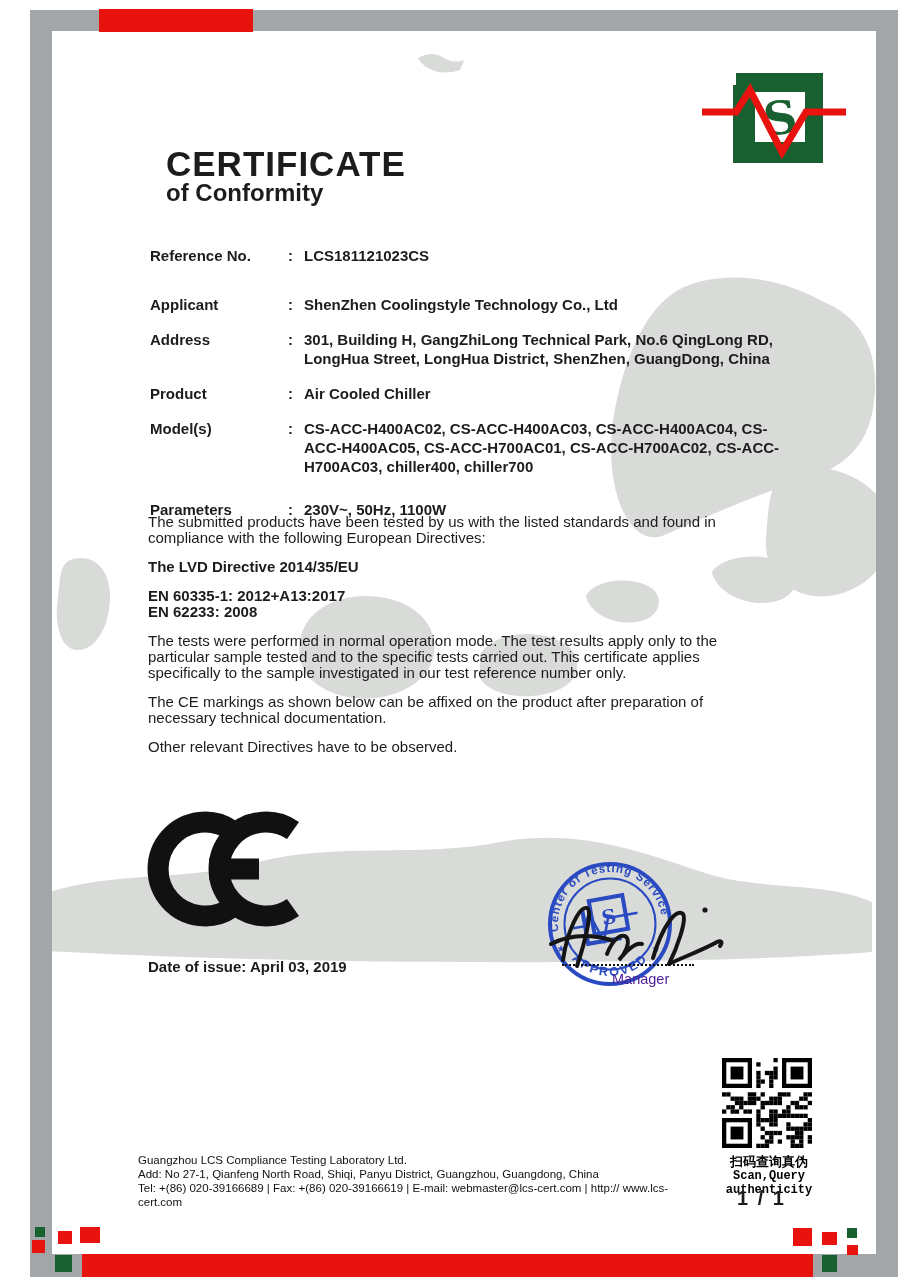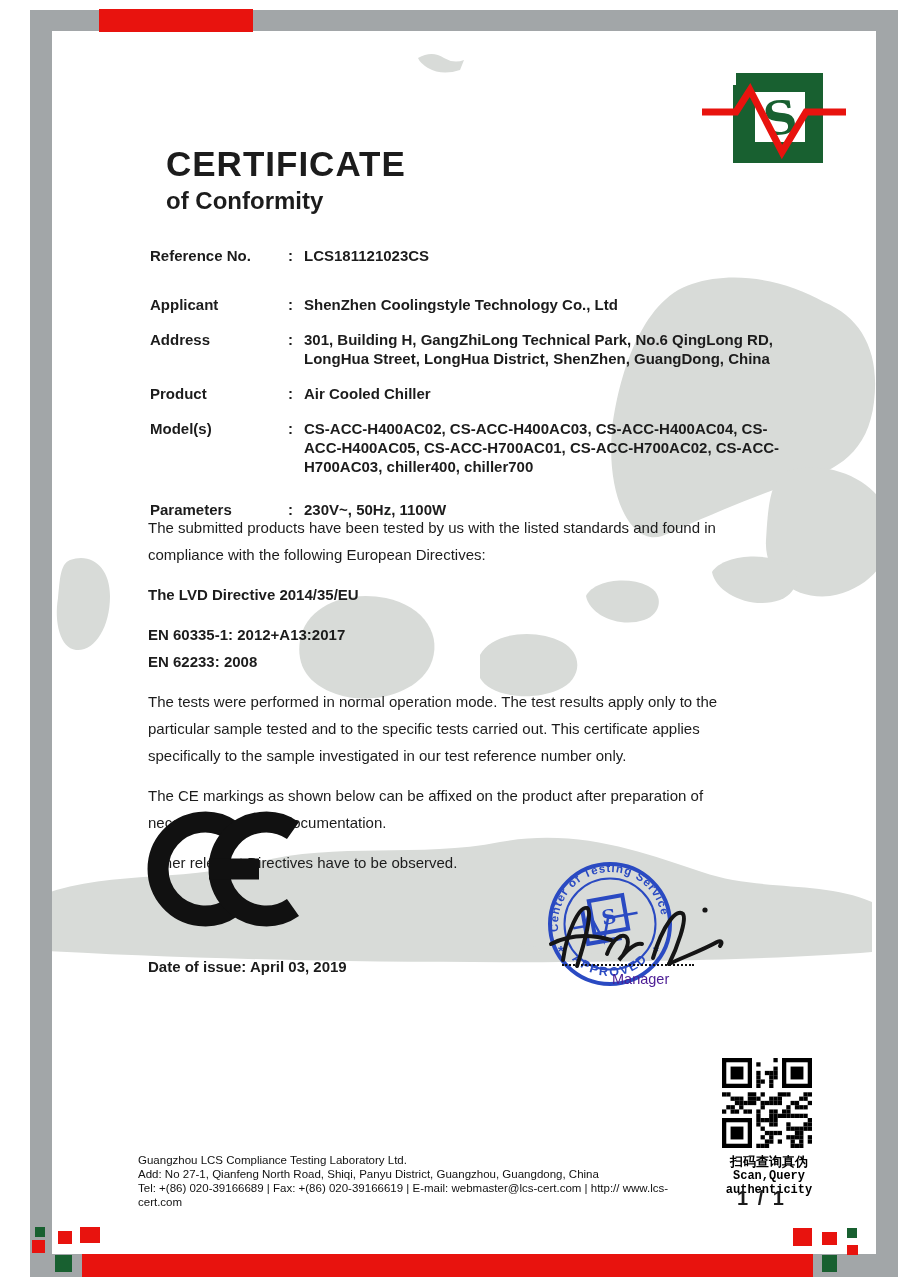--- a/index.html
+++ b/index.html
@@ -10,34 +10,34 @@
   
   .map{position:absolute;left:0;top:0;width:904px;height:1280px;}
 
   
   .bar{position:absolute;background:#a2a6a8;}
   .red{background:#e8130e;}
   .greenC{background:#186030;}
 
   
   .title1{font-size:35px;font-weight:bold;letter-spacing:1px;line-height:1;}
-  .title2{font-size:24px;font-weight:bold;margin-top:8px;line-height:1;}
+  .title2{font-size:24px;font-weight:bold;line-height:1;}
 
   
   .fields{width:640px;font-size:15px;font-weight:bold;}
   .row{display:flex;line-height:19px;margin-bottom:16px;}
   .row .lbl{width:138px;flex:0 0 138px;}
   .row .colon{width:16px;flex:0 0 16px;}
   .row .val{width:478px;}
   .row.r-ref{margin-bottom:30px;}
   .row.r-models{margin-bottom:24px;}
   .row.r-params{margin-bottom:0;}
 
   
-  .paras{width:592px;font-size:15px;line-height:27px;}
+  .paras{width:592px;font-size:15px;line-height:16px;}
   .paras p{margin:0 0 13px 0;}
   .paras p.b{font-weight:bold;}
   .std{margin:0;font-weight:bold;}
 
   .date{font-size:15px;font-weight:bold;}
 
   .dotline{position:absolute;left:562px;top:964px;width:132px;border-bottom:2.5px dotted #111;}
   .manager{position:absolute;left:612px;top:971px;font-size:14.5px;color:#4c1d95;}
 
   

